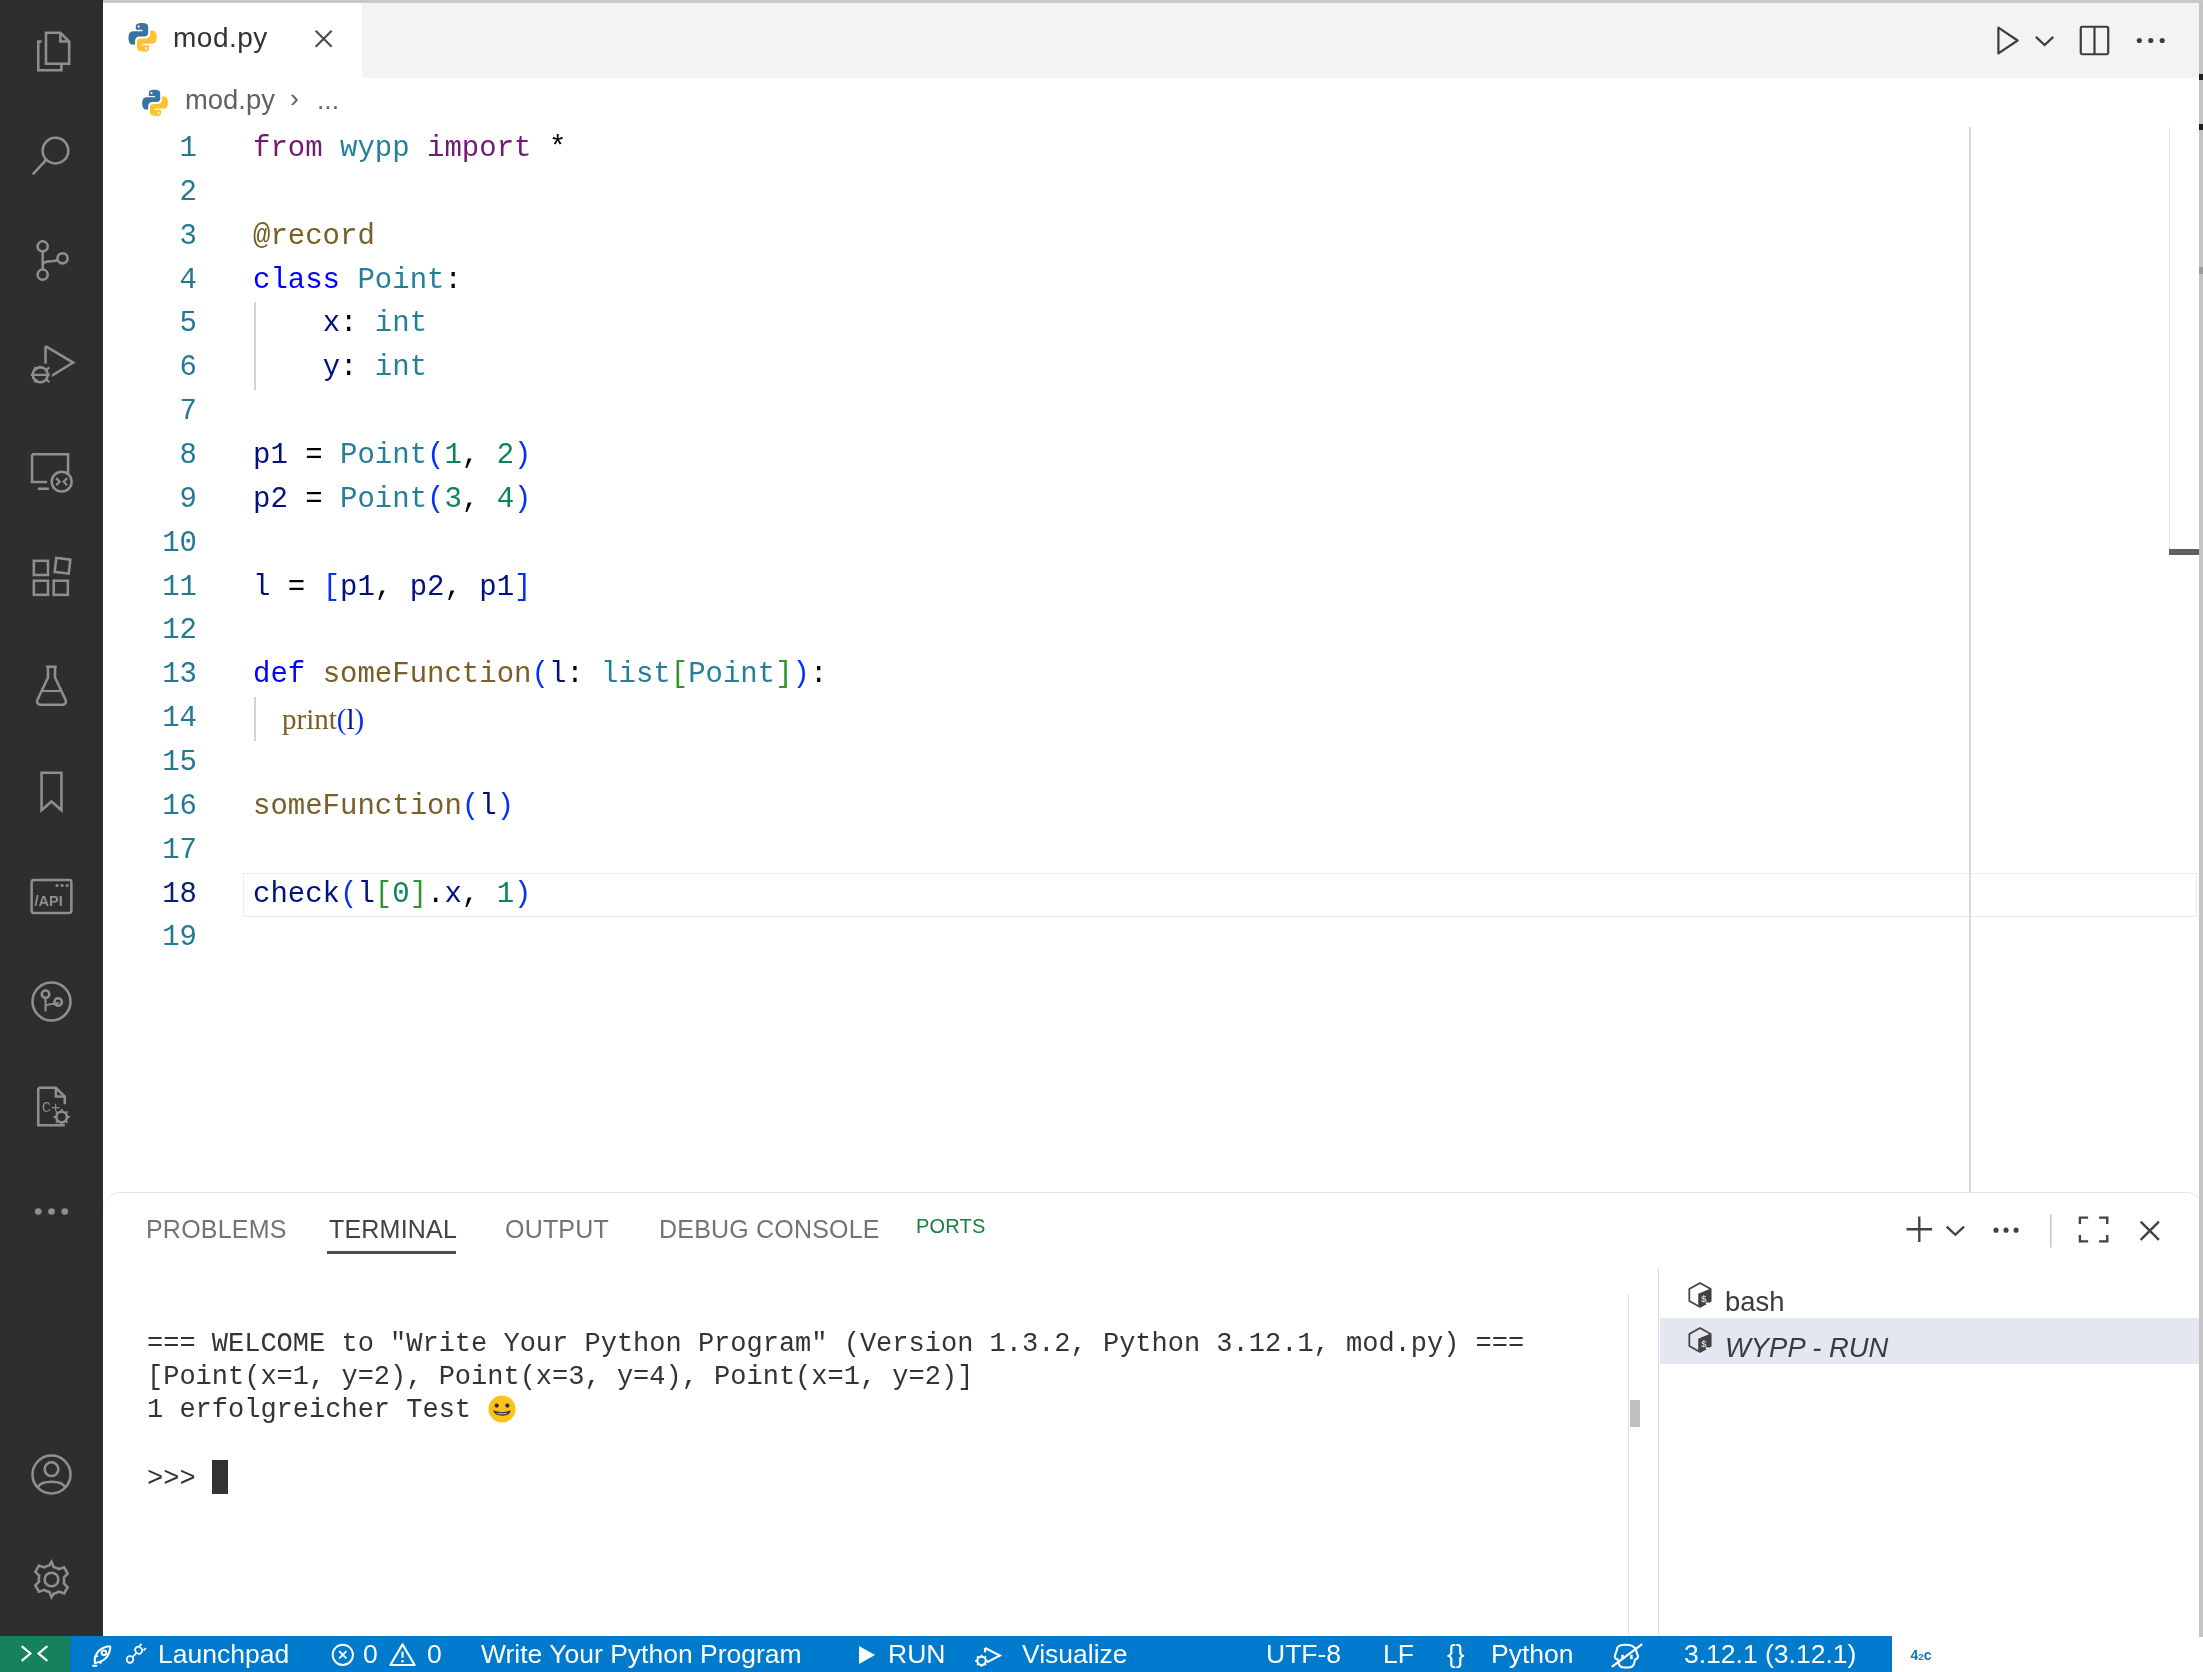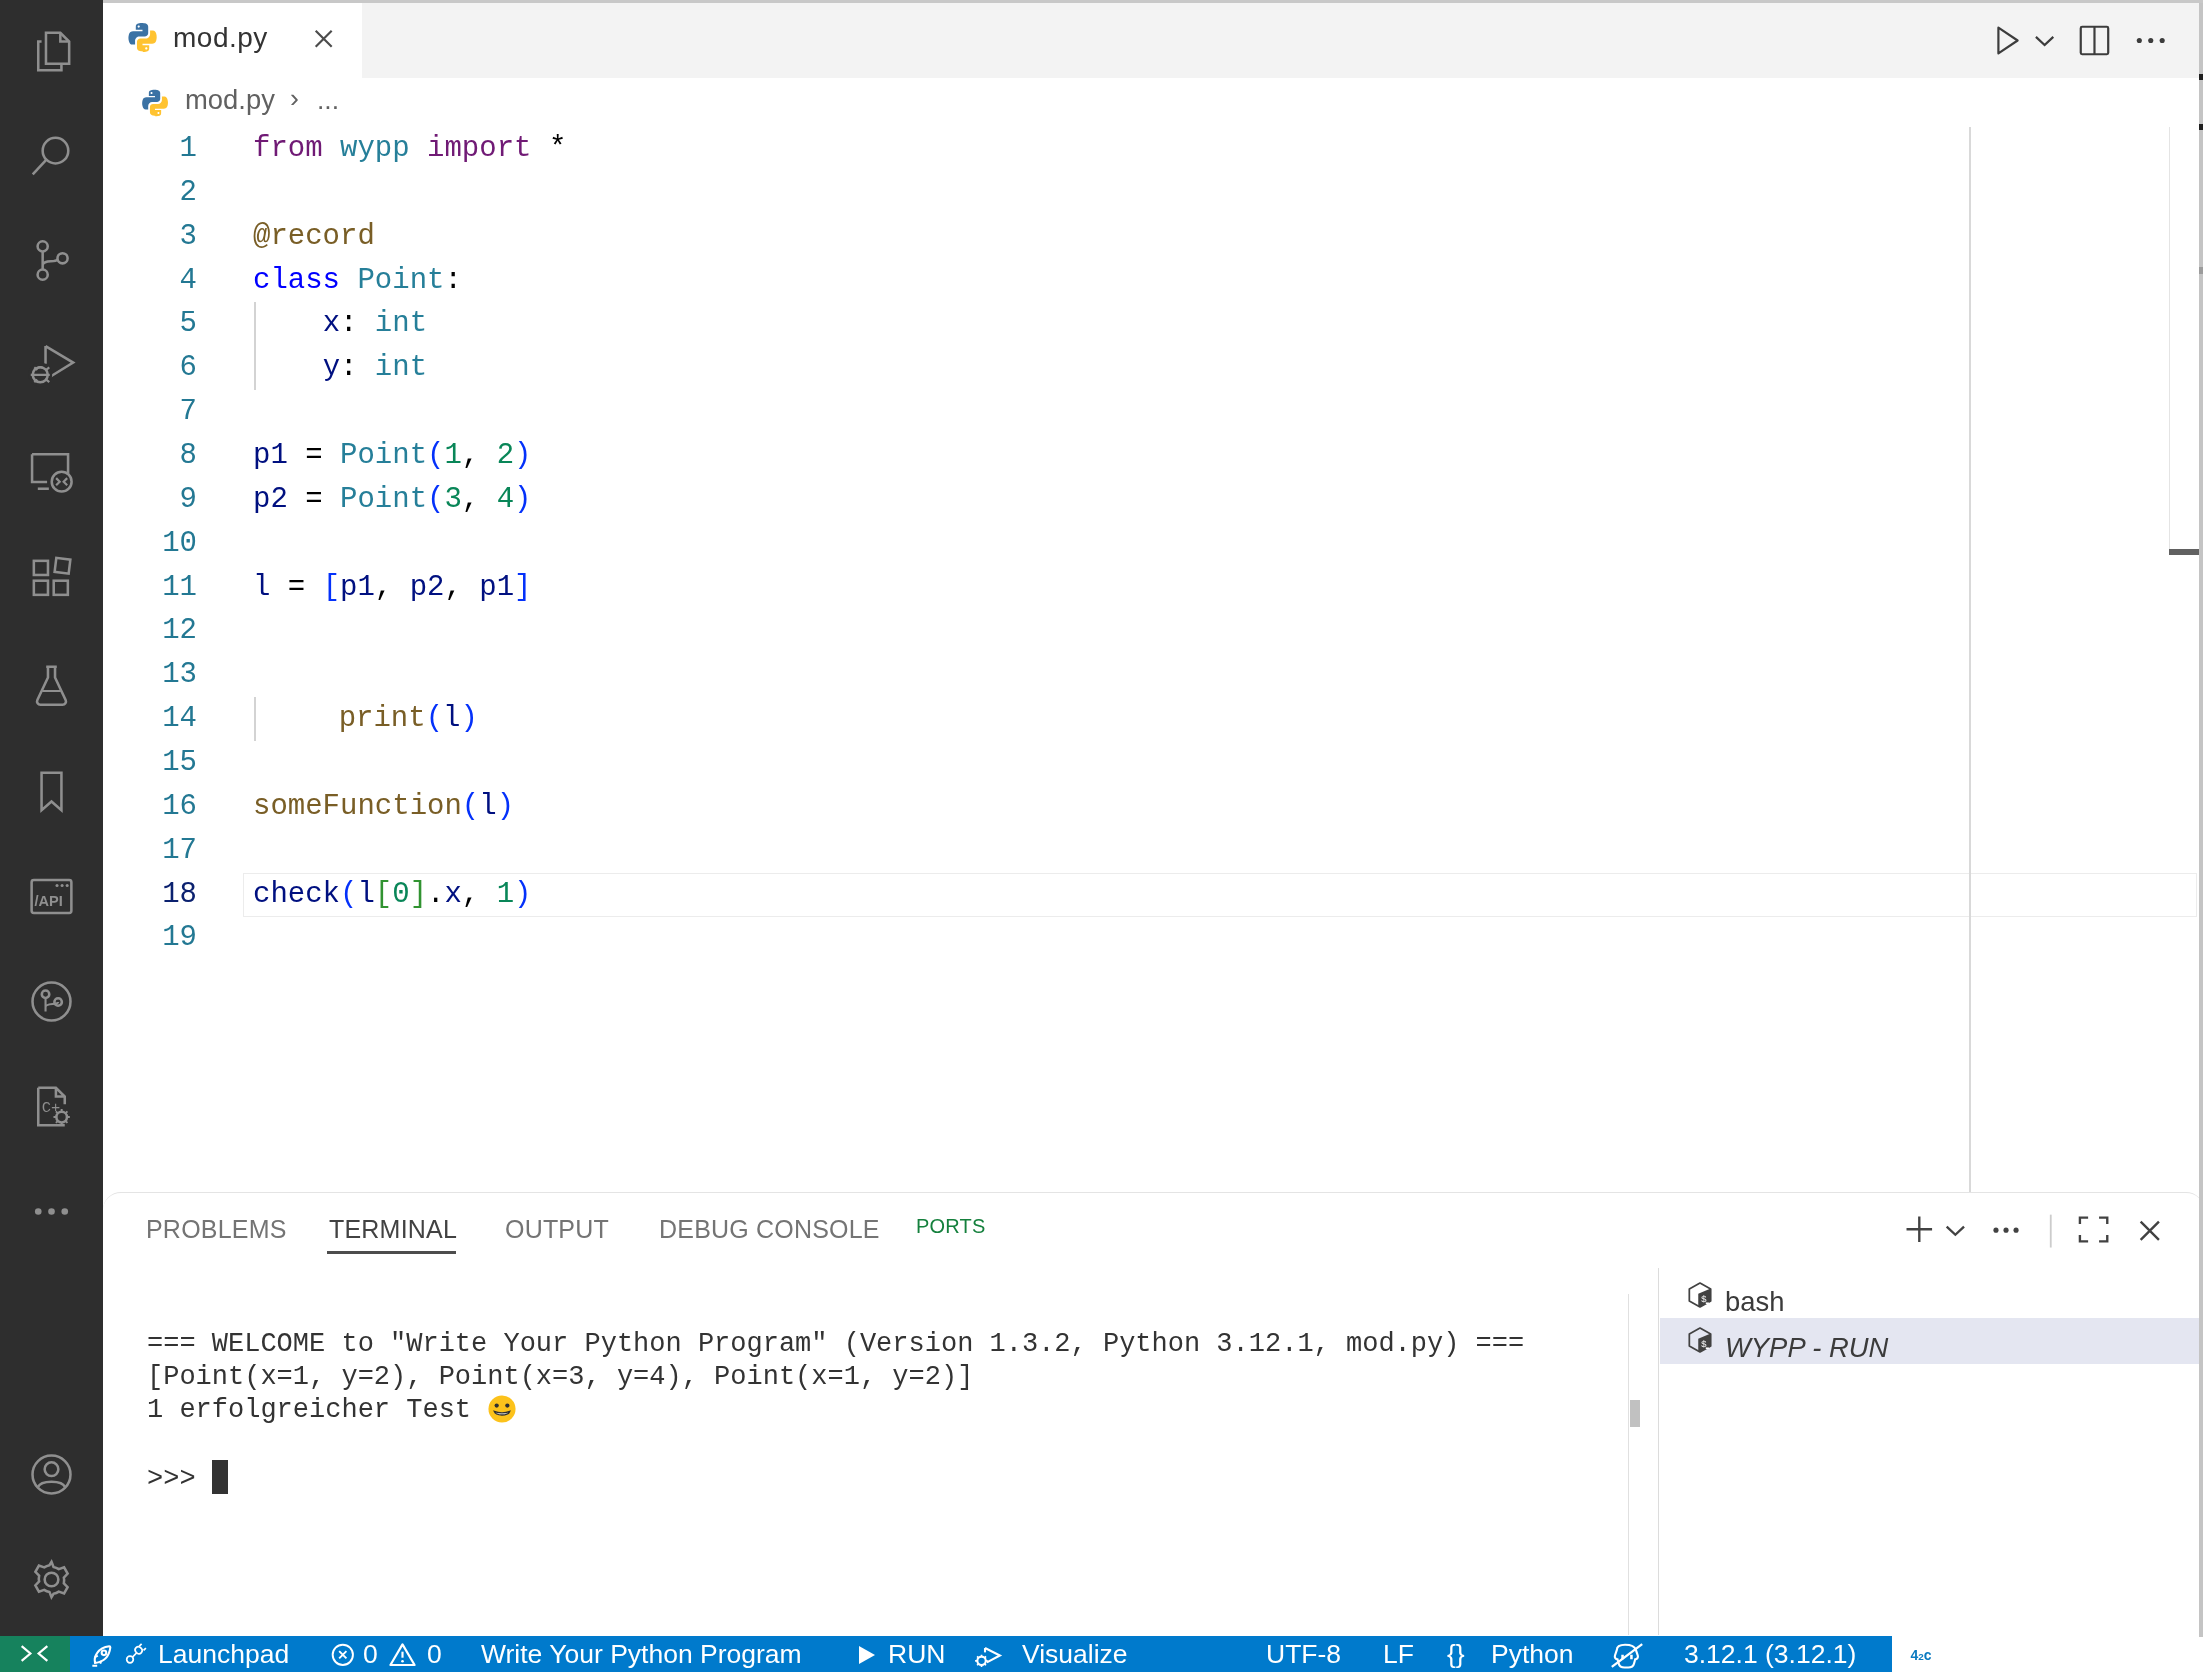--- a/index.html
+++ b/index.html
@@ -72,22 +72,23 @@
   <div class="ln" style="left:-12px; top:263px; color:#237893;">7</div>
   <div class="ln" style="left:-12px; top:307px; color:#237893;">8</div>
   <div class="cl" style="left:150px; top:307px;"><span class="va">p1</span> = <span class="ty">Point</span><span class="b1">(</span><span class="nu">1</span>, <span class="nu">2</span><span class="b1">)</span></div>
   <div class="ln" style="left:-12px; top:351px; color:#237893;">9</div>
   <div class="cl" style="left:150px; top:351px;"><span class="va">p2</span> = <span class="ty">Point</span><span class="b1">(</span><span class="nu">3</span>, <span class="nu">4</span><span class="b1">)</span></div>
   <div class="ln" style="left:-12px; top:395px; color:#237893;">10</div>
   <div class="ln" style="left:-12px; top:439px; color:#237893;">11</div>
   <div class="cl" style="left:150px; top:439px;"><span class="va">l</span> = <span class="b1">[</span><span class="va">p1</span>, <span class="va">p2</span>, <span class="va">p1</span><span class="b1">]</span></div>
   <div class="ln" style="left:-12px; top:482px; color:#237893;">12</div>
   <div class="ln" style="left:-12px; top:526px; color:#237893;">13</div>
+  <div class="cl" style="left:150px; top:526px;"><span class="kb">def</span> <span class="fn">someFunction</span><span class="b1">(</span><span class="va">l</span>: <span class="ty">list</span><span class="b2">[</span><span class="ty">Point</span><span class="b2">]</span><span class="b1">)</span>:</div>
   <div class="ln" style="left:-12px; top:570px; color:#237893;">14</div>
-  <div class="cl" style="left:166px; top:570px;">    <span class="fn">print</span><span class="b1">(</span><span class="va">l</span><span class="b1">)</span></div>
+  <div class="cl" style="left:150px; top:570px;font-family:Liberation Serif, serif;">    <span class="fn">print</span><span class="b1">(</span><span class="va">l</span><span class="b1">)</span></div>
   <div class="ln" style="left:-12px; top:614px; color:#237893;">15</div>
   <div class="ln" style="left:-12px; top:658px; color:#237893;">16</div>
   <div class="cl" style="left:150px; top:658px;"><span class="fn">someFunction</span><span class="b1">(</span><span class="va">l</span><span class="b1">)</span></div>
   <div class="ln" style="left:-12px; top:702px; color:#237893;">17</div>
   <div class="ln" style="left:-12px; top:746px; color:#0b216f;">18</div>
   <div class="cl" style="left:150px; top:746px;"><span class="va">check</span><span class="b1">(</span><span class="va">l</span><span class="b2">[</span><span class="nu">0</span><span class="b2">]</span>.<span class="va">x</span>, <span class="nu">1</span><span class="b1">)</span></div>
   <div class="ln" style="left:-12px; top:789px; color:#237893;">19</div>
   </div>
 
   <div id="panel" class="abs" style="left:103px; top:1192px; width:2101px; height:444px; background:#fff; border-top:1.8px solid #e4e4e4;border-radius:18px;">

